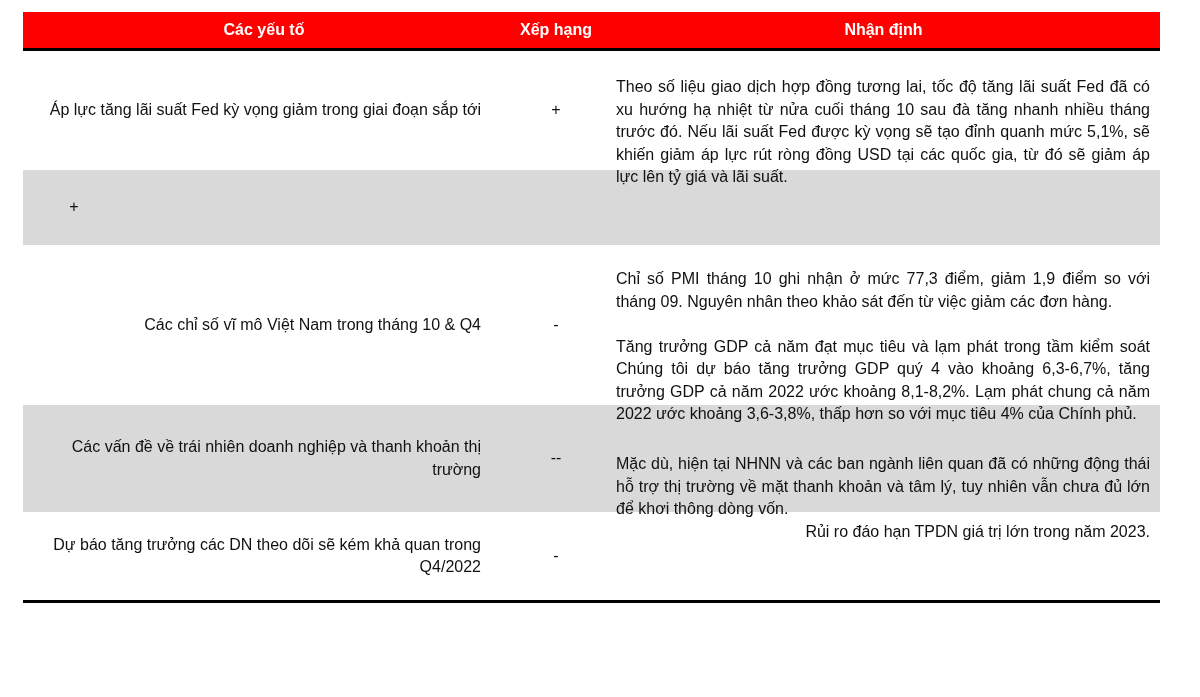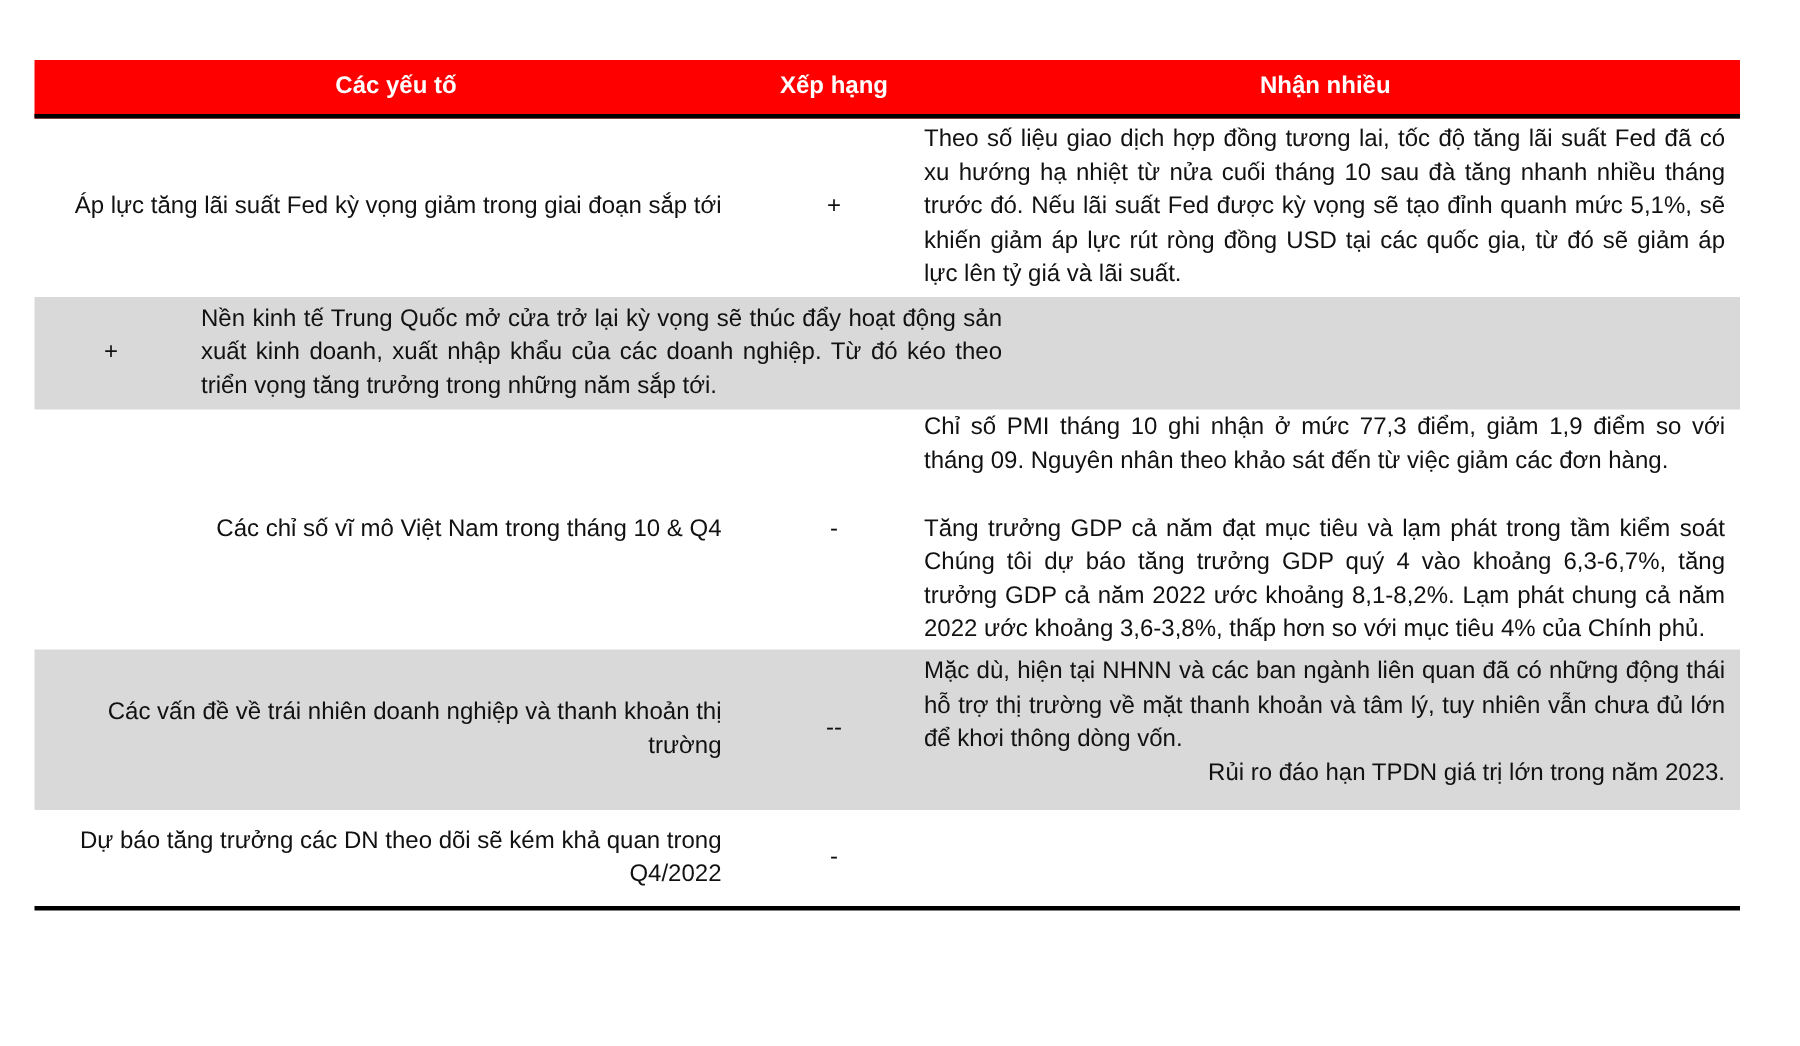--- a/index.html
+++ b/index.html
@@ -11,21 +11,21 @@
       overflow: hidden;
     }
     body {
       font-family: "Liberation Sans", "DejaVu Sans", sans-serif;
       color: #111111;
       position: relative;
     }
     .table {
       position: absolute;
       left: 23px;
-      top: 40px;
+      top: 12px;
       width: 1137px;
     }
     .header {
       display: flex;
       height: 36px;
       background: #ff0000;
       border-bottom: 3px solid #000000;
       color: #ffffff;
       font-weight: bold;
       font-size: 16px;
@@ -52,61 +52,59 @@
     }
     .row .cell-rating {
       text-align: center;
       font-weight: normal;
     }
     .row .cell-view {
       padding-left: 9px;
       padding-right: 10px;
       box-sizing: border-box;
       text-align: justify;
+      margin-top: 44px;
     }
     .row .cell-view p {
       margin: 0;
     }
     .row .cell-view p.gap {
       margin-top: 22.5px;
     }
     .r1 { height: 119px; }
     .r2 { height: 75px; }
     .r3 { height: 160px; }
     .r4 { height: 107px; }
-    .r5 { height: 64px; }
+    .r5 { height: 88px; }
     .bottom-rule {
       height: 3px;
       background: #000000;
     }
   </style>
 </head>
 <body>
 
 <div class="table">
 
   <div class="header">
     <div class="col1">Các yếu tố</div>
     <div class="col2">Xếp hạng</div>
-    <div class="col3">Nhận nhiều</div>
+    <div class="col3">Nhận định</div>
   </div>
 
   <div class="row r1">
     <div class="col1 cell-factor">Áp lực tăng lãi suất Fed kỳ vọng giảm trong giai đoạn sắp tới</div>
     <div class="col2 cell-rating">+</div>
     <div class="col3 cell-view">
       <p>Theo số liệu giao dịch hợp đồng tương lai, tốc độ tăng lãi suất Fed đã có xu hướng hạ nhiệt từ nửa cuối tháng 10 sau đà tăng nhanh nhiều tháng trước đó. Nếu lãi suất Fed được kỳ vọng sẽ tạo đỉnh quanh mức 5,1%, sẽ khiến giảm áp lực rút ròng đồng USD tại các quốc gia, từ đó sẽ giảm áp lực lên tỷ giá và lãi suất.</p>
     </div>
   </div>
 
   <div class="row r2 alt">
     <div class="col2 cell-rating">+</div>
-    <div class="col3 cell-view">
-      <p>Nền kinh tế Trung Quốc mở cửa trở lại kỳ vọng sẽ thúc đẩy hoạt động sản xuất kinh doanh, xuất nhập khẩu của các doanh nghiệp. Từ đó kéo theo triển vọng tăng trưởng trong những năm sắp tới.</p>
-    </div>
   </div>
 
   <div class="row r3">
     <div class="col1 cell-factor">Các chỉ số vĩ mô Việt Nam trong tháng 10 &amp; Q4</div>
     <div class="col2 cell-rating">-</div>
     <div class="col3 cell-view">
       <p>Chỉ số PMI tháng 10 ghi nhận ở mức 77,3 điểm, giảm 1,9 điểm so với tháng 09. Nguyên nhân theo khảo sát đến từ việc giảm các đơn hàng.</p>
       <p class="gap">Tăng trưởng GDP cả năm đạt mục tiêu và lạm phát trong tầm kiểm soát Chúng tôi dự báo tăng trưởng GDP quý 4 vào khoảng 6,3-6,7%, tăng trưởng GDP cả năm 2022 ước khoảng 8,1-8,2%.  Lạm phát chung cả năm 2022 ước khoảng 3,6-3,8%, thấp hơn so với mục tiêu 4% của Chính phủ.</p>
     </div>
   </div>

